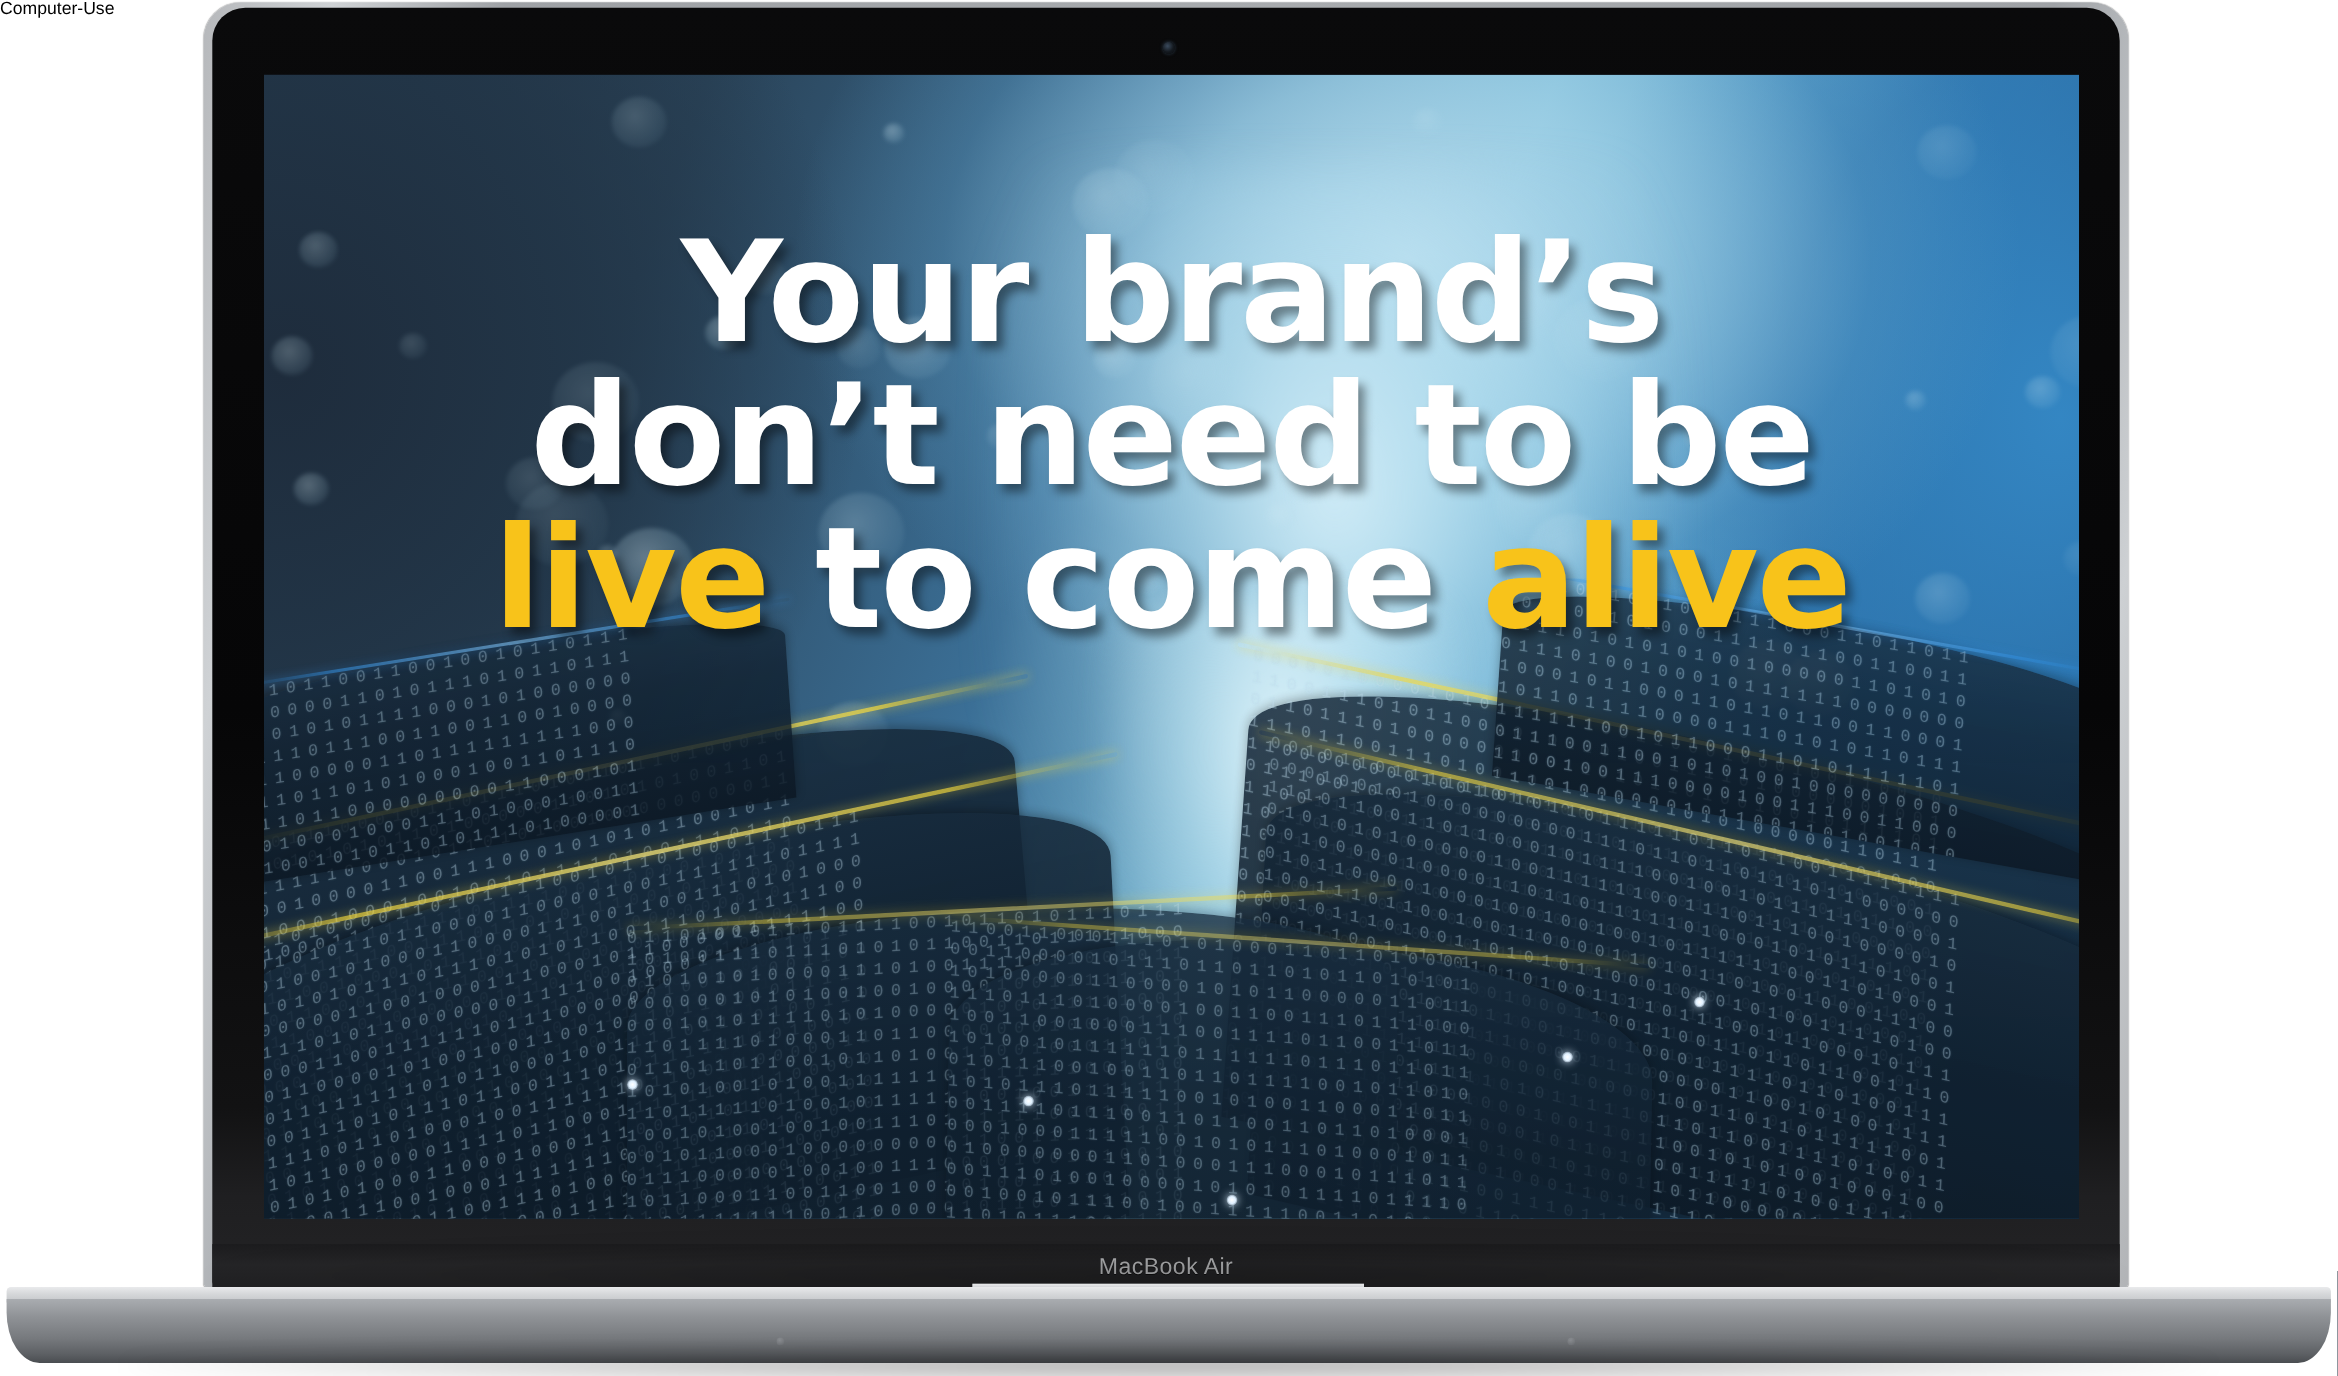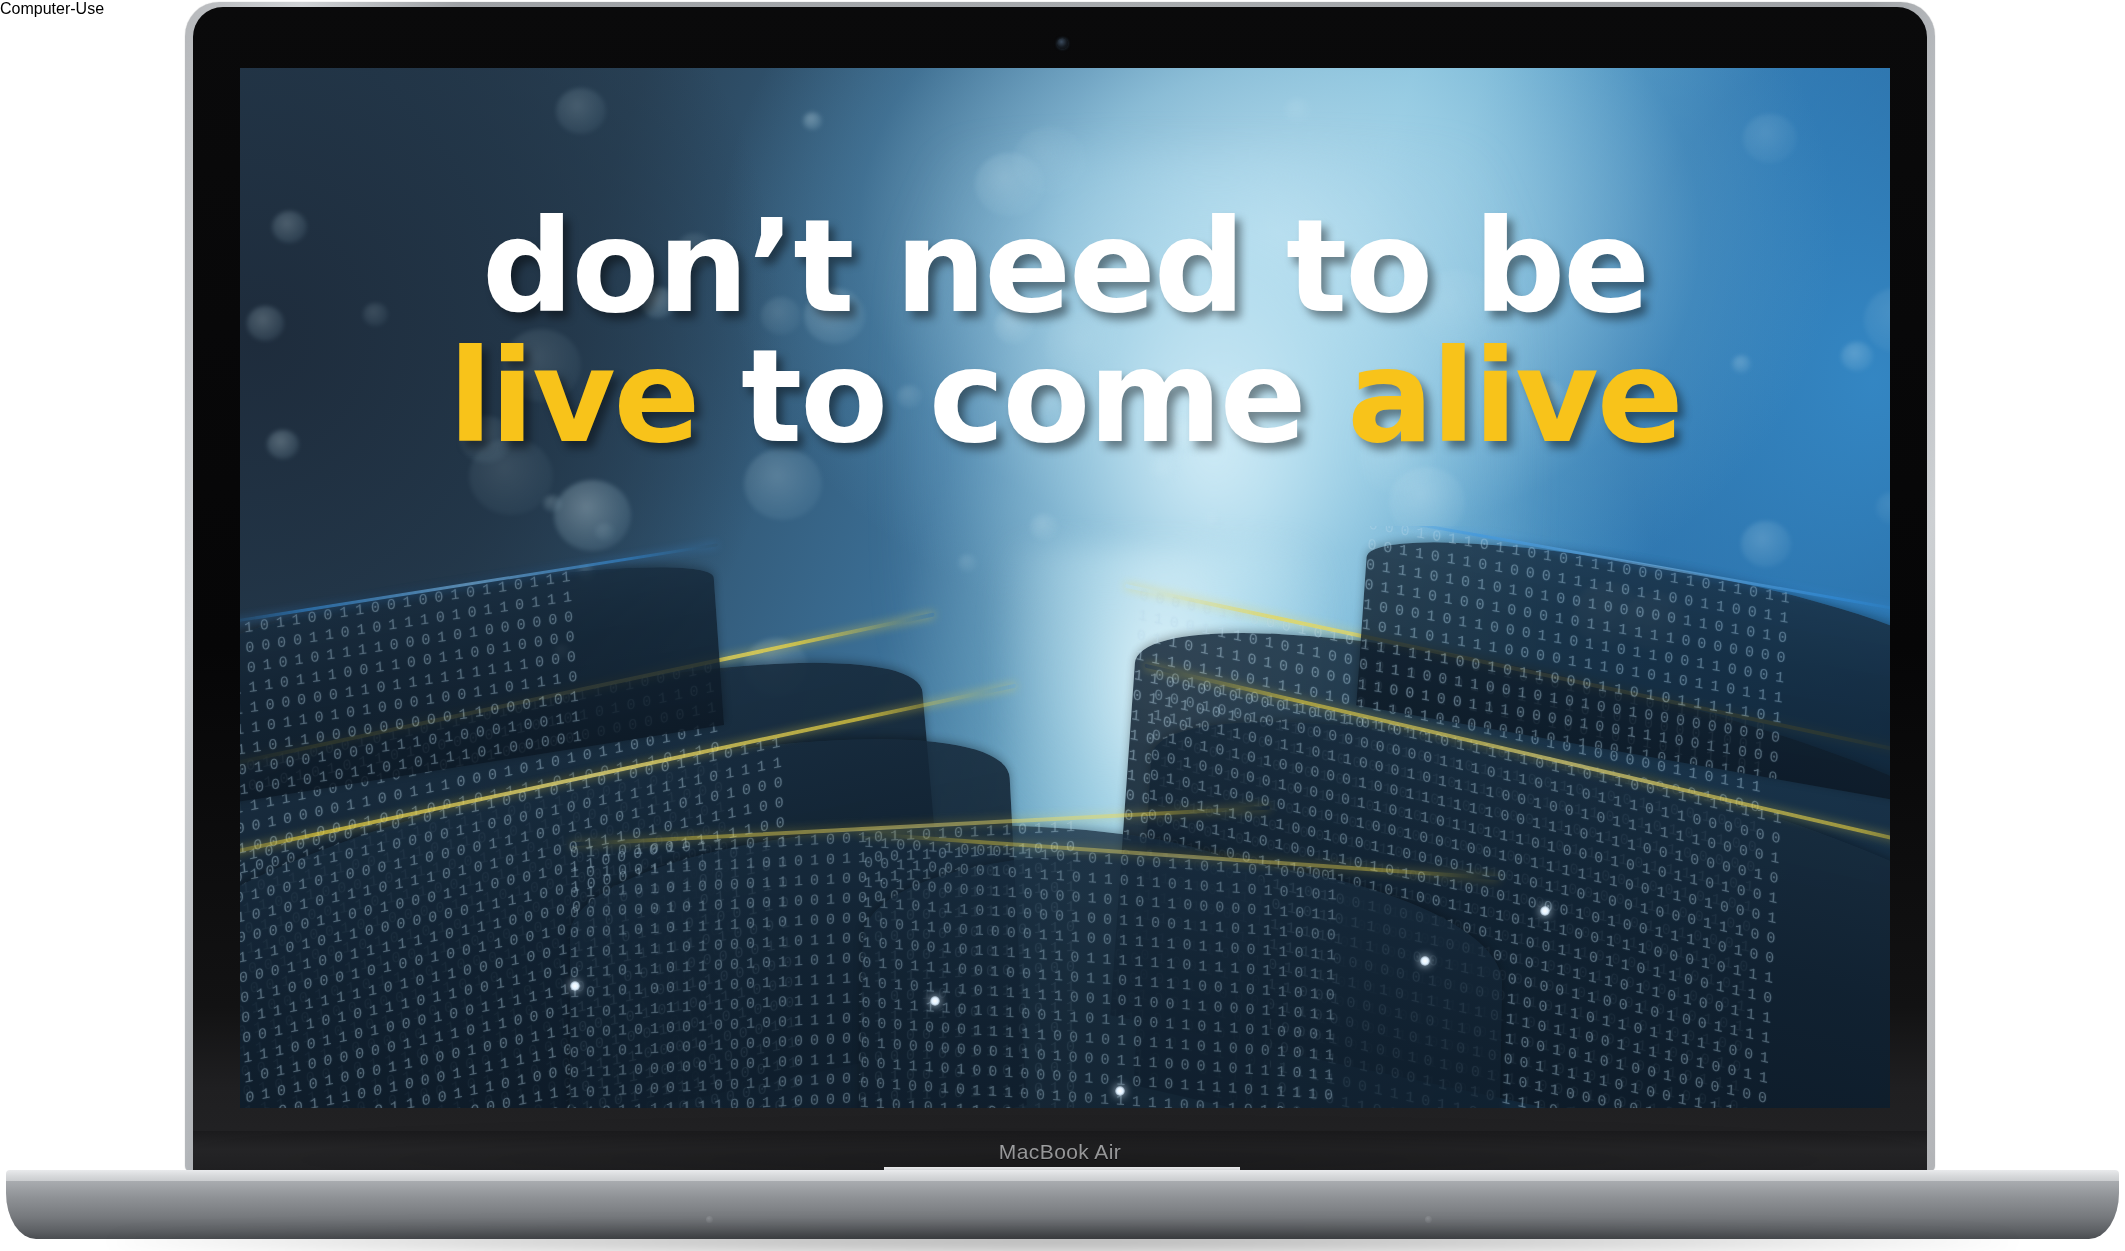--- a/index.html
+++ b/index.html
@@ -417,20 +417,21 @@
         <div class="edge-yellow" style="left: 620px; top: 328px; width: 640px; transform: rotate(1deg) skewY(3deg); opacity: 0.45;"></div>
         <div class="node" style="left: 330px; top: 455px;"></div>
         <div class="node" style="left: 1180px; top: 430px;"></div>
         <div class="node" style="left: 875px; top: 560px;"></div>
         <div class="node" style="left: 690px; top: 470px;"></div>
         <div class="node" style="left: 1300px; top: 380px;"></div>
       </div>
   </div>
 
   <div class="headline">
+    <div class="hl-line">Your brand’s</div>
     <div class="hl-line">don’t need to be</div>
     <div class="hl-line"><span class="hl-accent">live</span><span> to come </span><span class="hl-accent">alive</span></div>
   </div>
 
   <div class="chin">
     <div class="model-name">MacBook Air</div>
   </div>
 
   <div class="lid-shadow"></div>
   <div class="hinge-notch"></div>

